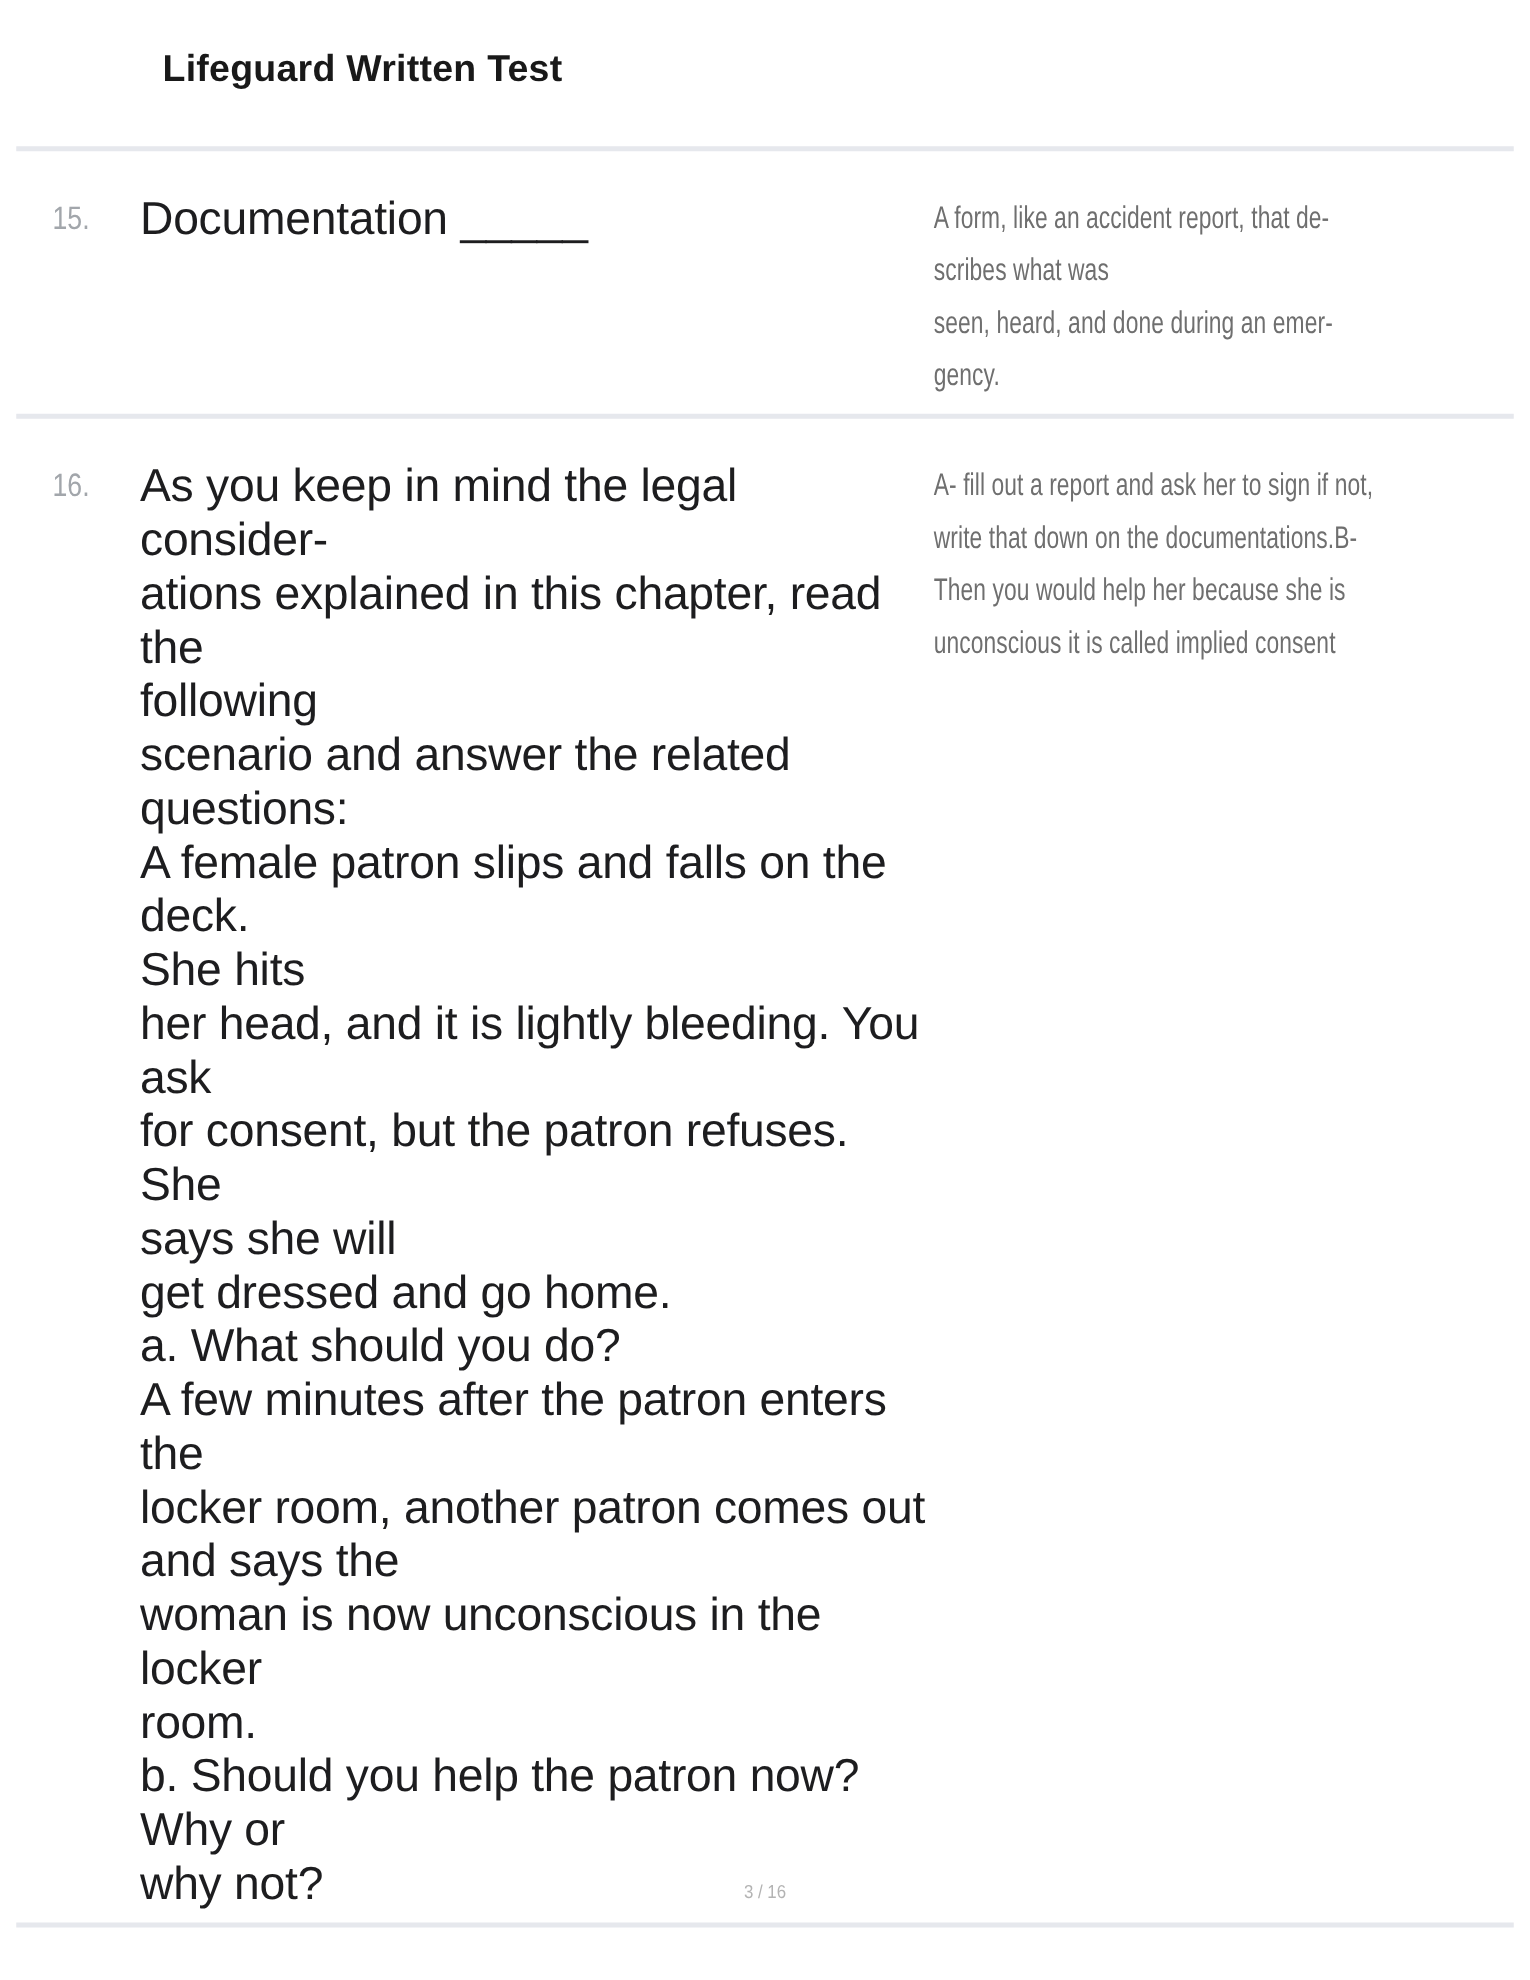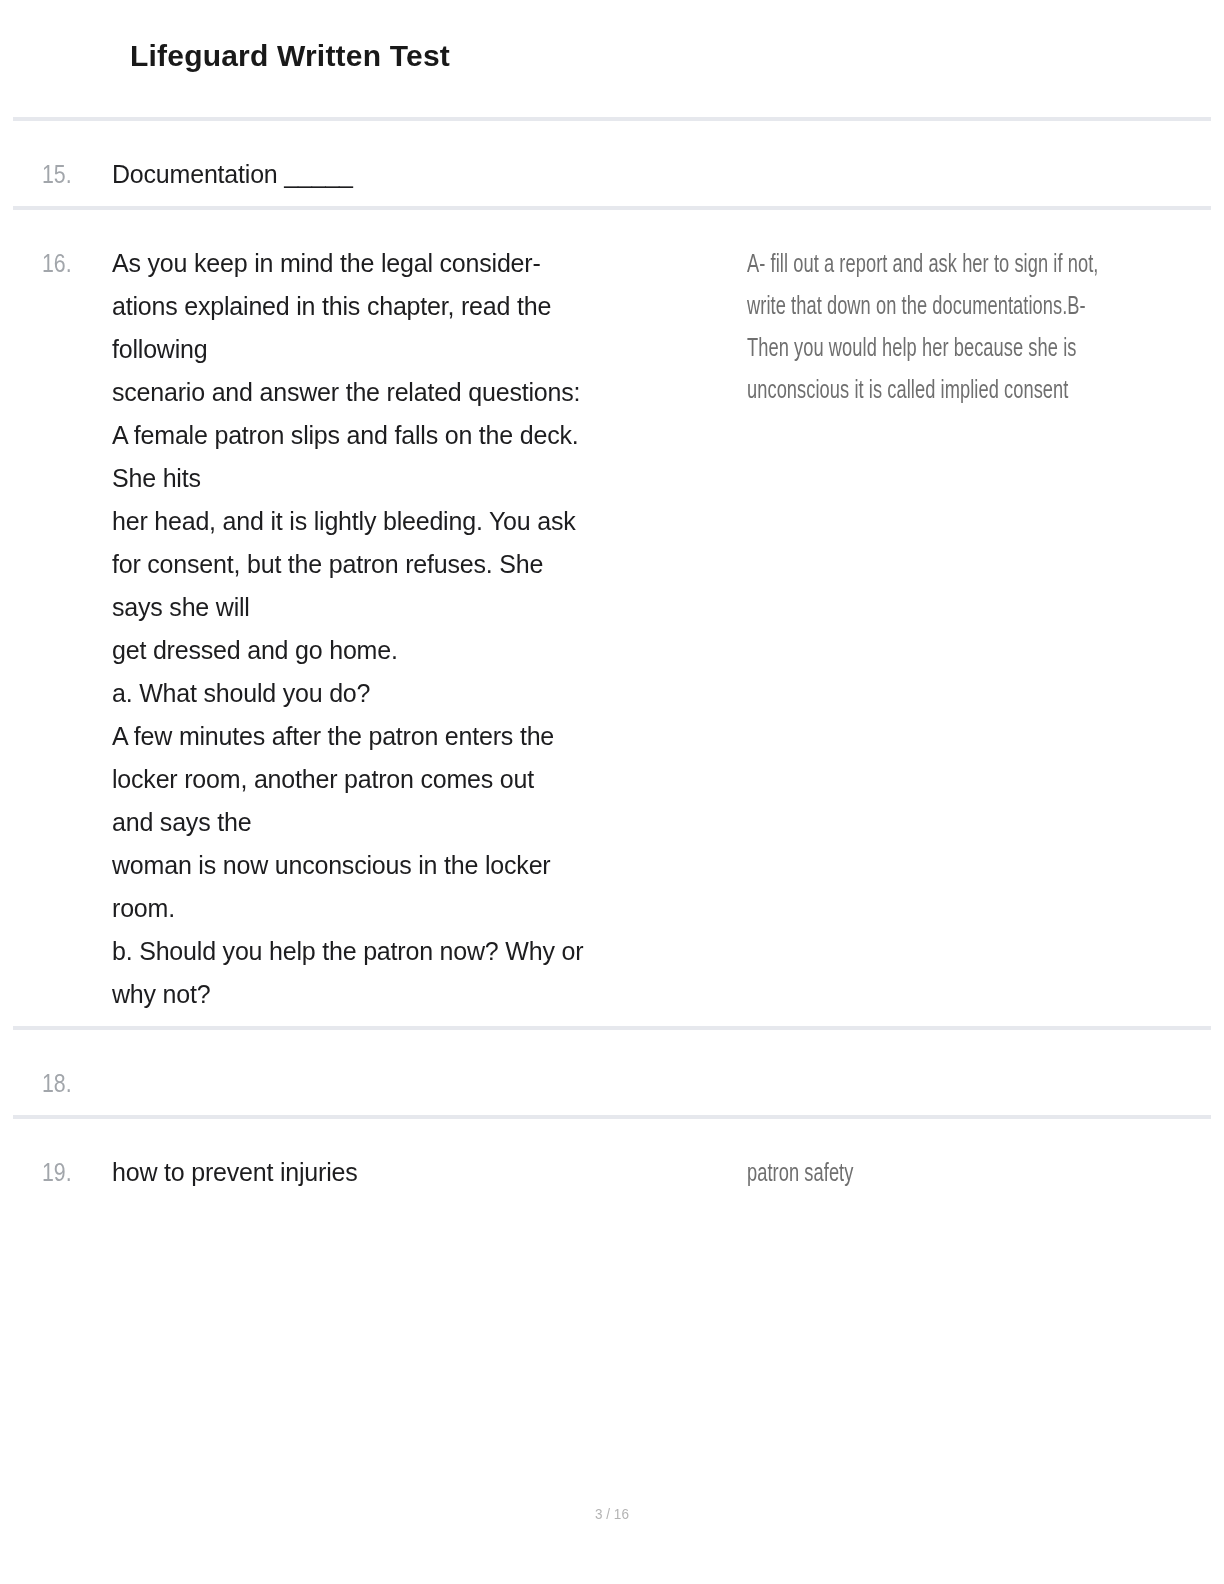--- a/index.html
+++ b/index.html
@@ -31,21 +31,21 @@
   }
   .q-num {
     font-size: 26px;
     line-height: 43px;
     color: #a2a6ab;
     font-weight: 400;
     transform: scaleX(0.82);
     transform-origin: left top;
   }
   .q-text {
-    font-size: 25px;
+    font-size: 37px;
     line-height: 43px;
     color: #1d1d1f;
     white-space: pre-line;
     letter-spacing: -0.2px;
   }
   .a-text {
     font-size: 25px;
     line-height: 42px;
     color: #6f6f6f;
     font-weight: 300;
@@ -71,20 +71,26 @@
 
 <div class="sheet">
 
   <div class="doc-title">Lifeguard Written Test</div>
 
   <div class="qa-table">
 
     <div class="qa-row">
       <div class="q-num">15.</div>
       <div class="q-text">Documentation _____</div>
+      <div class="a-col">
+          <div class="a-text">A form, like an accident report, that de-
+scribes what was
+seen, heard, and done during an emer-
+gency.</div>
+        </div>
     </div>
 
     <div class="qa-row">
       <div class="q-num">16.</div>
       <div class="q-text">As you keep in mind the legal consider-
 ations explained in this chapter, read the
 following
 scenario and answer the related questions:
 A female patron slips and falls on the deck.
 She hits

